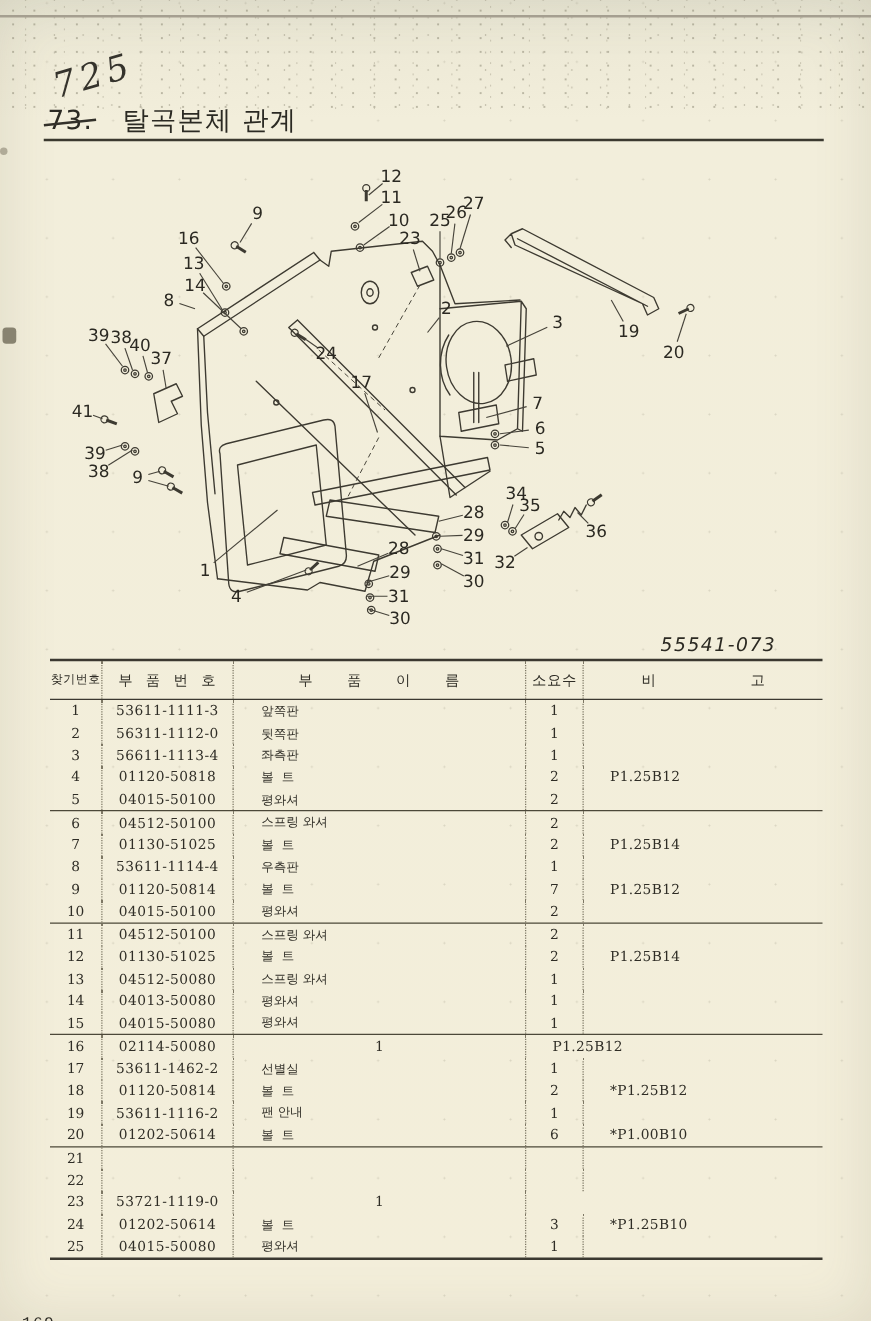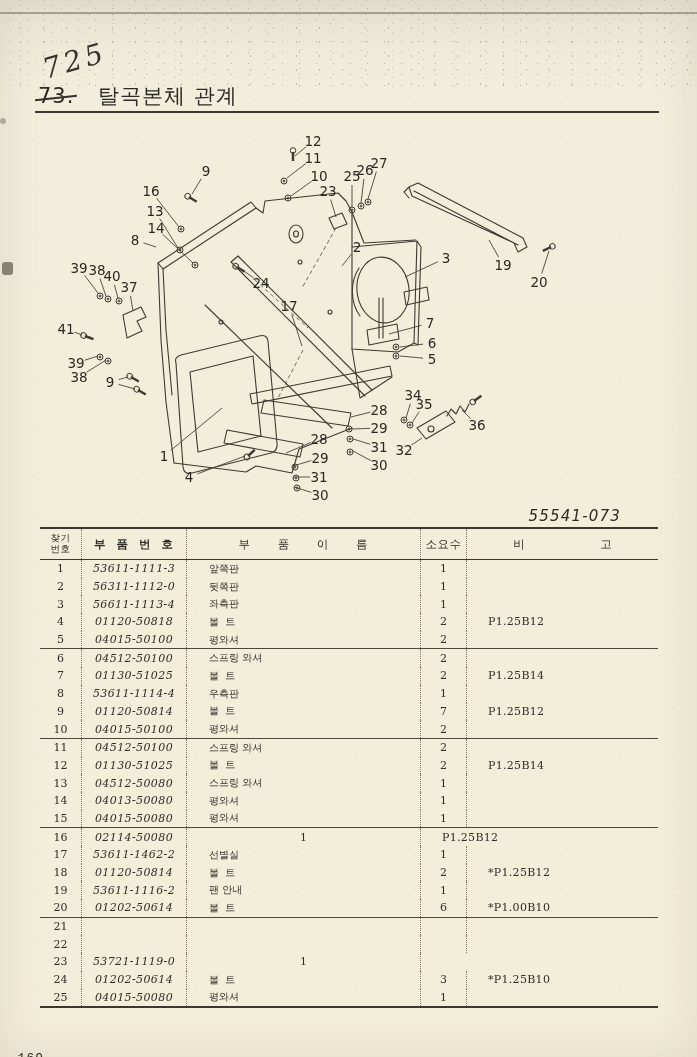--- a/index.html
+++ b/index.html
@@ -51,29 +51,29 @@
     position:absolute;left:40px;top:527px;width:618px;
     border-top:2.6px solid #3b3830;border-bottom:2.6px solid #3b3830;
   }
   .thead{
     display:grid;grid-template-columns:42px 105px 234px 46px 191px;
     height:30px;border-bottom:1.8px solid #3b3830;
     font-size:11.5px;color:#2e2c25;
   }
   .thead>div,.trow>div{display:flex;align-items:center;justify-content:center;height:100%;box-sizing:border-box;}
   .coldot{border-right:1px dotted #7d7764;}
-  .th-idx{flex-direction:column;font-size:9.5px;line-height:1.12;letter-spacing:.5px;}
-  .th-pn{word-spacing:5px;letter-spacing:1px;font-weight:bold;}
+  .th-idx{flex-direction:row;font-size:9.5px;line-height:1.12;letter-spacing:.5px;}
+  .th-pn{word-spacing:5px;letter-spacing:1px;}
   .th-nm{word-spacing:22px;letter-spacing:1px;text-align:right;}
   .th-q{letter-spacing:.5px;}
   .th-rm{word-spacing:72px;}
   .tbody{font-family:"DejaVu Serif",serif;font-size:11px;color:#2f2d26;}
   .trow{display:grid;grid-template-columns:42px 105px 234px 46px 191px;height:17.7px;}
   .trow.sep{border-bottom:1.5px solid #4c4839;}
-  .c-pn{letter-spacing:.4px;font-style:italic;}
+  .c-pn{letter-spacing:.4px;}
   .c-nm{justify-content:flex-start !important;padding-left:22px;white-space:pre;font-size:10px;}
   .c-rm{justify-content:flex-start !important;padding-left:21px;letter-spacing:.3px;}
 
   .page-footer{position:absolute;left:0;top:1010px;width:100%;text-align:left;
     font-family:Liberation Mono, monospace;font-size:13px;color:#2f2d26;letter-spacing:1px;margin-top:41px;}
 </style>
 </head>
 <body>
 
 <div class="page">

